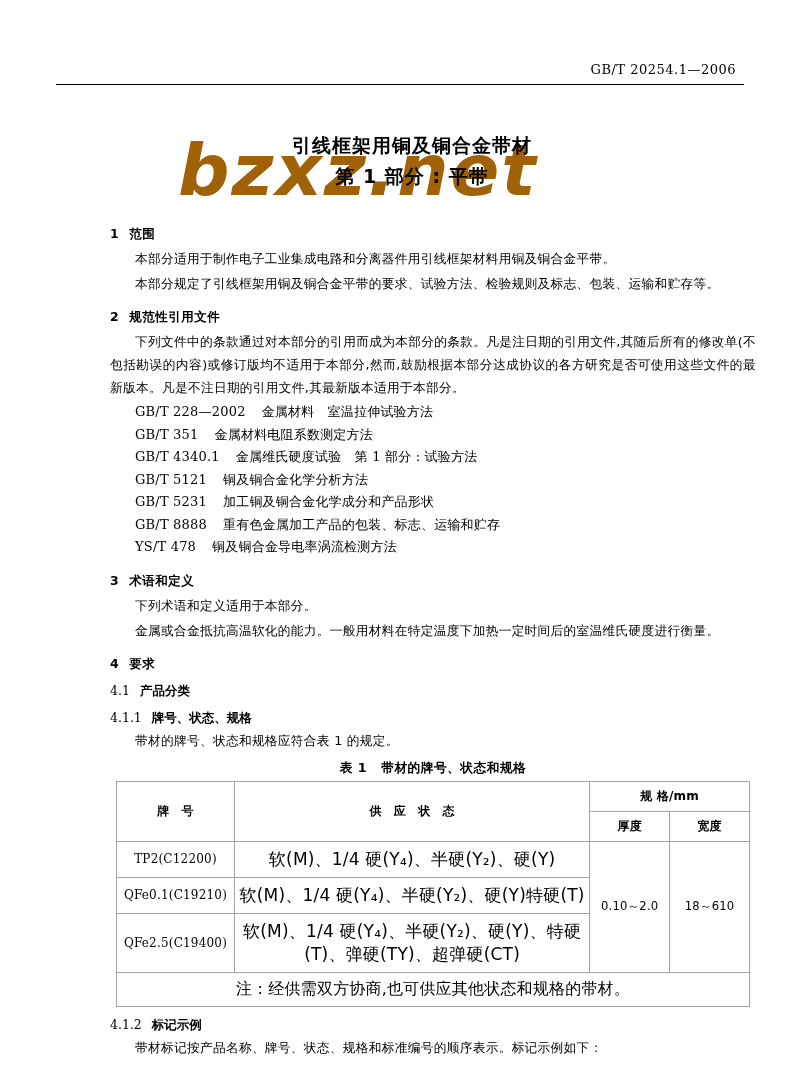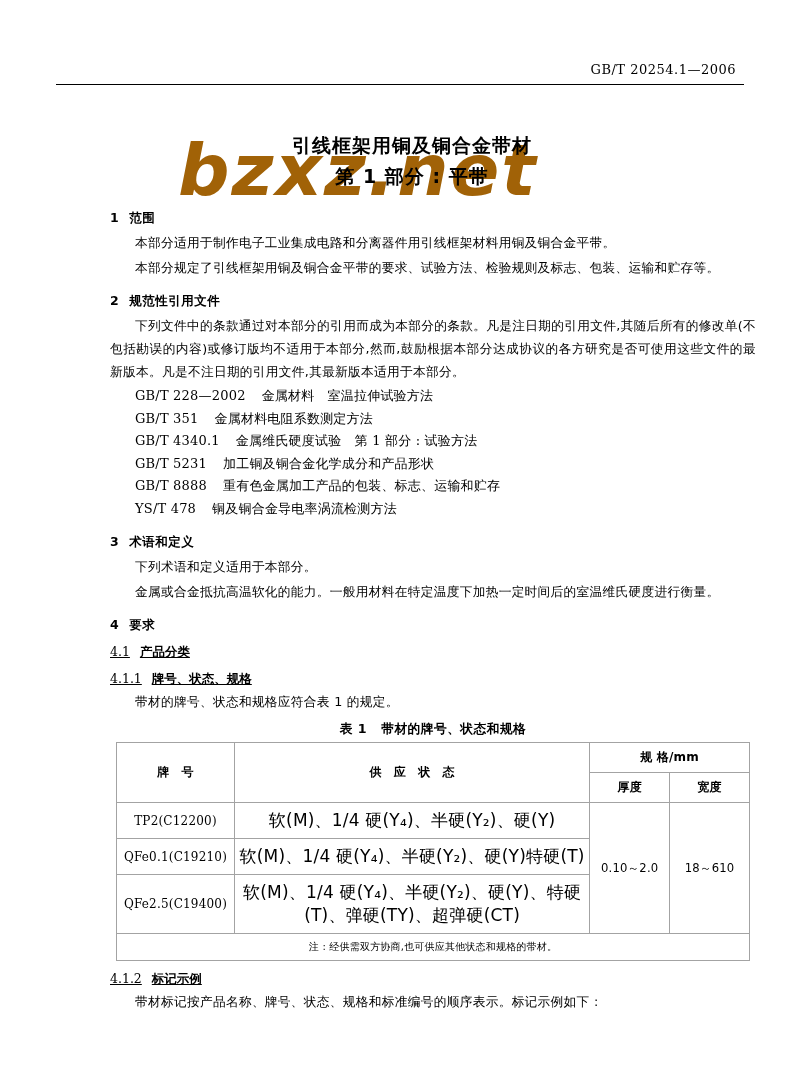--- a/index.html
+++ b/index.html
@@ -62,21 +62,21 @@
   .title-line {
     font-family: "DejaVu Sans", sans-serif;
     font-size: 19px;
     font-weight: bold;
     line-height: 31px;
     letter-spacing: 1px;
   }
   .body-wrap {
     position: absolute;
     left: 110px;
-    top: 196px;
+    top: 212px;
     width: 646px;
   }
   .h-num {
     font-size: 12.5px;
     font-weight: bold;
     margin-top: 14px;
     margin-bottom: 4px;
     letter-spacing: 0.5px;
   }
   .h-num .n { margin-right: 10px; }
@@ -141,28 +141,27 @@
   td.brand {
     font-family: "DejaVu Serif", "Liberation Serif", serif;
     font-size: 12px;
     text-align: left;
     padding-left: 8px;
   }
   td.state { font-size: 17px; }
   td.note {
     text-align: left;
     padding: 5px 8px;
-    font-size: 10px;
+    font-size: 16px;
   }
   .h-sub {
     font-size: 12.5px;
     font-weight: bold;
     margin-top: 10px;
     margin-bottom: 2px;
-    text-decoration: underline;
   }
   .h-sub .n {
     font-family: "DejaVu Serif", "Liberation Serif", serif;
     margin-right: 10px;
     font-weight: normal;
   }
 </style>
 </head>
 <body>
 
@@ -194,20 +193,23 @@
       <p class="para">下列文件中的条款通过对本部分的引用而成为本部分的条款。凡是注日期的引用文件,其随后所有的修改单(不包括勘误的内容)或修订版均不适用于本部分,然而,鼓励根据本部分达成协议的各方研究是否可使用这些文件的最新版本。凡是不注日期的引用文件,其最新版本适用于本部分。</p>
 
       <div class="ref-line">
         <span>GB/T 228—2002</span><span class="gap"></span><span>金属材料　室温拉伸试验方法</span>
       </div>
       <div class="ref-line">
         <span>GB/T 351</span><span class="gap"></span><span>金属材料电阻系数测定方法</span>
       </div>
       <div class="ref-line">
         <span>GB/T 4340.1</span><span class="gap"></span><span>金属维氏硬度试验　第 1 部分 : 试验方法</span>
+      </div>
+      <div class="ref-line">
+        <span>GB/T 5121</span><span class="gap"></span><span>铜及铜合金化学分析方法</span>
       </div>
       <div class="ref-line">
         <span>GB/T 5231</span><span class="gap"></span><span>加工铜及铜合金化学成分和产品形状</span>
       </div>
       <div class="ref-line">
         <span>GB/T 8888</span><span class="gap"></span><span>重有色金属加工产品的包装、标志、运输和贮存</span>
       </div>
       <div class="ref-line">
         <span>YS/T 478</span><span class="gap"></span><span>铜及铜合金导电率涡流检测方法</span>
       </div>

